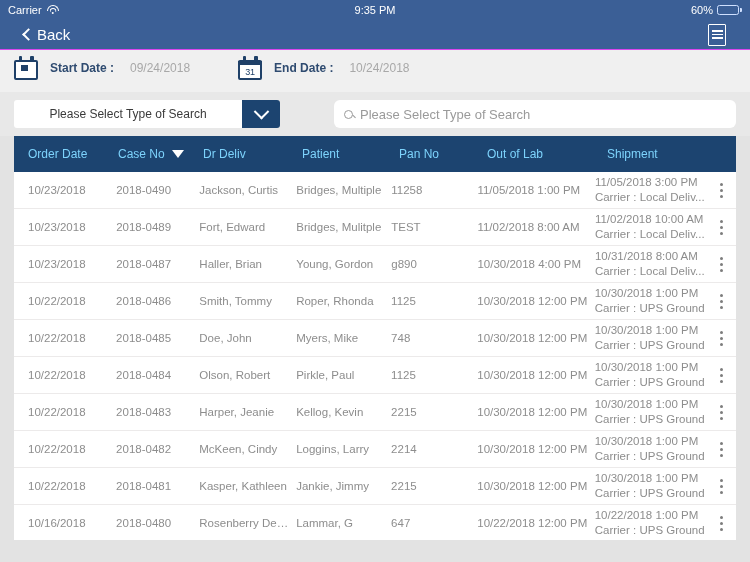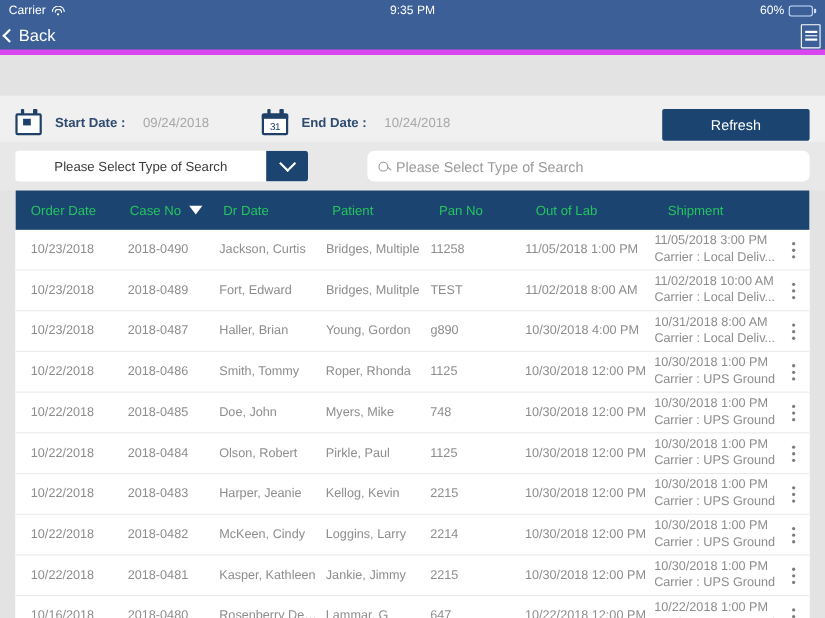--- a/index.html
+++ b/index.html
@@ -38,22 +38,22 @@
   .batt-fill { height: 100%; width: 60%; background: #4cd964; border-radius: 1px; }
   .batt-cap { width: 2px; height: 4px; background: #cfe0ff; border-radius: 0 1px 1px 0; margin-left: 1px; }
 
   
   .navbar {
     height: 30px;
     background: #3b5f96;
     position: relative;
     display: flex;
     align-items: center;
-    padding: 0 4px;
-    border-bottom: 5px solid #d946ef;
+    padding: 0 24px;
+    border-bottom: 1px solid #d946ef;
   }
   .back-btn { display: flex; align-items: center; gap: 3px; color: #fff; font-size: 15px; cursor: pointer; }
   .chev-left {
     width: 9px; height: 9px;
     border-left: 2.4px solid #fff;
     border-bottom: 2.4px solid #fff;
     transform: rotate(45deg);
     margin-right: 1px;
   }
   .nav-title {
@@ -72,24 +72,23 @@
     gap: 2px;
     cursor: pointer;
   }
   .list-icon span { display:block; width: 11px; height: 1.6px; background: #fff; }
 
   
   .filterbar {
     height: 42px;
     background: #f0f0f0;
     display: flex;
-    align-items: flex-start;
+    align-items: flex-end;
     padding: 12px 14px;
     gap: 0;
-    margin-top: 37px;
   }
   .date-group { display: flex; align-items: center; }
   .cal-icon { width: 24px; height: 24px; position: relative; flex: none; }
   .cal-box {
     position: absolute; bottom: 0; left: 0;
     width: 24px; height: 20px;
     border: 2.4px solid #1f4068;
     border-radius: 2px;
     background: #fff;
   }
@@ -183,21 +182,21 @@
     background: #fff;
     height: 404px;
     overflow: hidden;
     box-shadow: 0 0 0 0 transparent;
   }
   .thead {
     display: flex;
     background: #1c4470;
     height: 36px;
     align-items: center;
-    color: #22c55e;
+    color: #7dd3fc;
     font-size: 12px;
   }
   .tbody { background: #fff; }
   .trow {
     display: flex;
     align-items: center;
     height: 37px;
     border-bottom: 1px solid #eceaea;
     font-size: 11.5px;
     color: #8d8d8d;
@@ -291,21 +290,20 @@
         <span class="cal-tab l"></span>
           <span class="cal-tab r"></span>
         <span class="cal-box"></span>
         <span class="cal-topbar"></span>
         <span class="cal-num">31</span>
       </span>
       <span class="date-label">End Date :</span>
       <span class="date-value">10/24/2018</span>
     </div>
 
-    <button class="refresh-btn">Refresh</button>
   </div>
 
   <div class="searchrow">
     <div class="select-wrap">
       <div class="select-text">Please Select Type of Search</div>
       <div class="select-arrow">
         <span class="chev-down"></span>
       </div>
     </div>
     <div class="search-field">
@@ -313,21 +311,21 @@
       <span class="search-ph">Please Select Type of Search</span>
     </div>
   </div>
 
   <div class="table-wrap">
     <div class="thead">
       <div class="c-order">Order Date</div>
       <div class="c-case">
         <span>Case No</span><span class="sort-caret"></span>
       </div>
-      <div class="c-dr">Dr Date</div>
+      <div class="c-dr">Dr Deliv</div>
       <div class="c-patient">Patient</div>
       <div class="c-pan">Pan No</div>
       <div class="c-lab">Out of Lab</div>
       <div class="c-ship">Shipment</div>
       <div class="c-menu"></div>
     </div>
     <div class="tbody" id="tbody">
         <div class="trow">
           <div class="c-order">10/23/2018</div>
           <div class="c-case">2018-0490</div>

